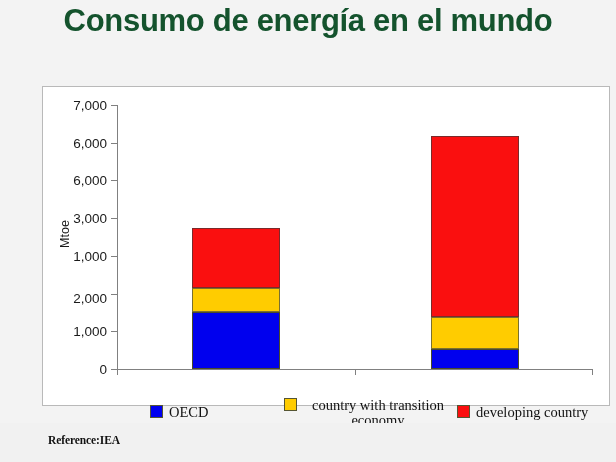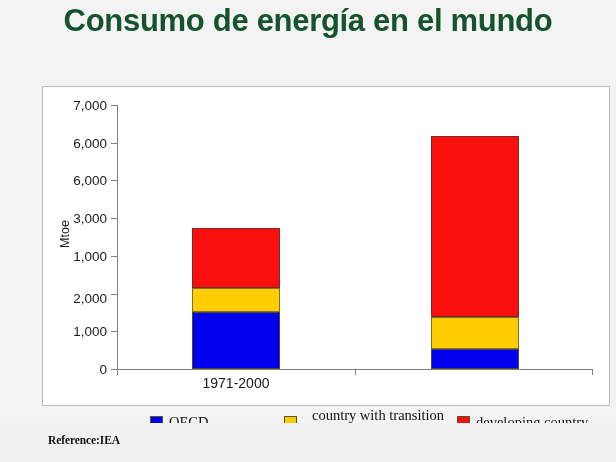--- a/index.html
+++ b/index.html
@@ -135,22 +135,21 @@
   .legend {
     position: absolute;
     left: 42px;
     top: 398px;
     width: 568px;
     height: 34px;
   }
   .legend-item {
     position: absolute;
     display: flex;
-    align-items: center;
-    margin-top: 10px;
+    align-items: flex-start;
   }
   .swatch {
     width: 13px;
     height: 13px;
     border: 1px solid #555533;
     box-sizing: border-box;
     flex: 0 0 auto;
     margin-right: 6px;
   }
   .swatch.blue   { background: #0000ee; }
@@ -232,21 +231,20 @@
         <div class="seg yellow" style="height:24.5px; bottom:56.6px"></div>
         <div class="seg red" style="height:60.3px; bottom:81.1px"></div>
       </div>
 
       <div class="bar" style="left:388px">
         <div class="seg blue" style="height:20.0px; bottom:0px"></div>
         <div class="seg yellow" style="height:32.1px; bottom:20.0px"></div>
         <div class="seg red" style="height:181.0px; bottom:52.1px"></div>
       </div>
 
-      <div class="xcat" style="left:123px">1971-2000</div>
 
     </div>
   </div>
 
   <div class="legend">
     <div class="legend-item" style="left:108px; top:7px">
       <span class="swatch blue"></span>
       <span class="legend-text">OECD</span>
     </div>
     <div class="legend-item" style="left:415px; top:7px">

